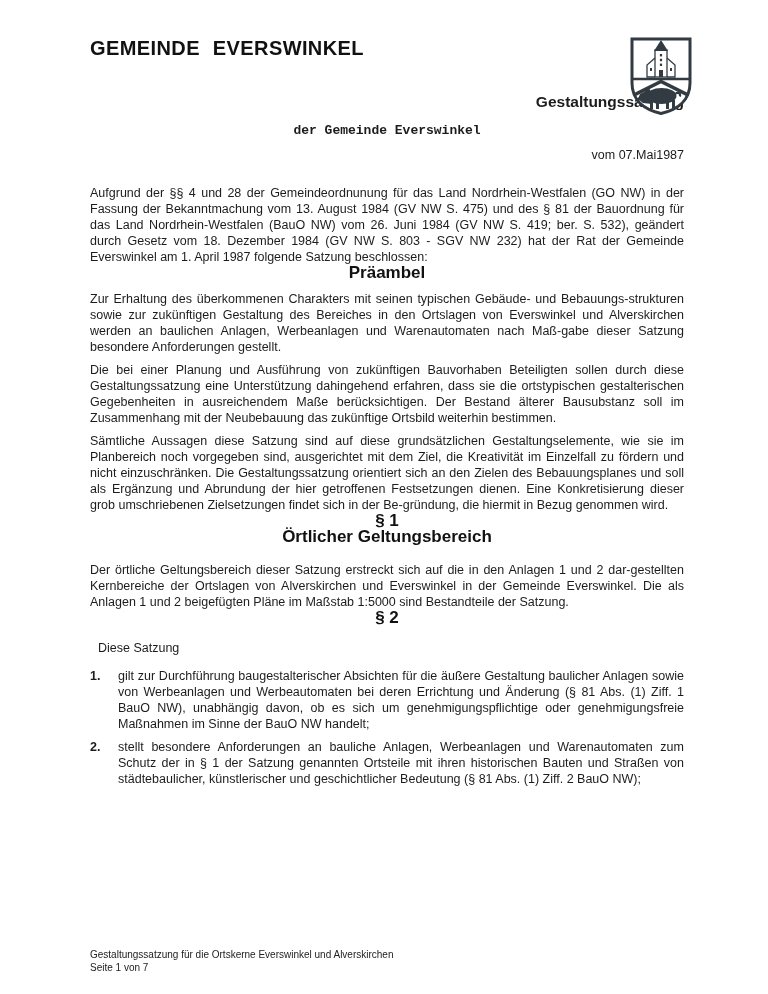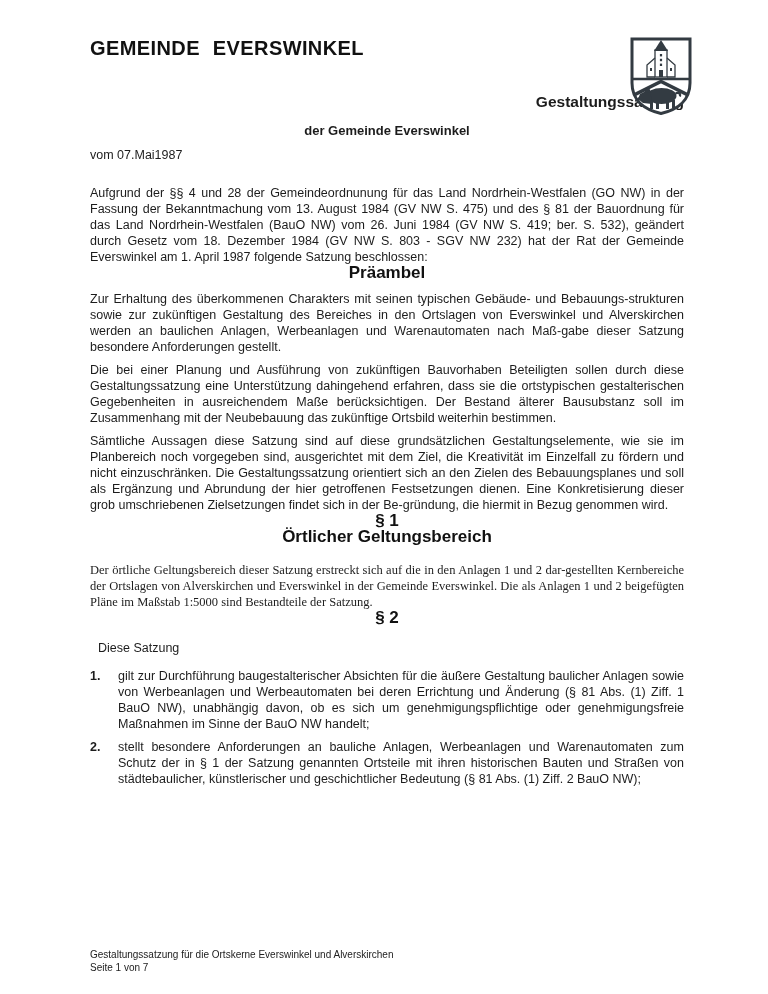--- a/index.html
+++ b/index.html
@@ -26,32 +26,32 @@
     color: #111;
   }
   .crest {
     position: absolute;
     top: 37px;
     right: 76px;
     width: 62px;
     height: 78px;
   }
   .doc-title   { margin: 33px 0 0; text-align: right; font-weight: bold; font-size: 15.5px; line-height: 18px; }
-  .doc-sub1    { margin: 12px 0 8px; text-align: center; font-weight: bold; font-size: 13px;   line-height: 16px; }
+  .doc-sub1    { margin: 12px 0 8px; text-align: center; font-weight: bold; font-size: 13px;   line-height: 16px; font-family: Liberation Mono, monospace; }
   .doc-sub2    { margin:  9px 0 0; text-align: center; font-weight: bold; font-size: 13.5px; line-height: 17px; }
-  .doc-date    { margin:  9px 0 0; text-align: left; font-size: 12.5px; line-height: 15px; }
+  .doc-date    { margin:  9px 0 0; text-align: right; font-size: 12.5px; line-height: 15px; }
   p.body       { margin: 7px 0 0; text-align: justify; }
   p.intro      { margin-top: 22px; }
   h2.center    { margin: 0; text-align: center; font-size: 17px; line-height: 16px; font-weight: bold; color: #111; }
   .mt6  { margin-top: 6px; }
   .mt7  { margin-top: 7px !important; }
   .mt8  { margin-top: 8px; }
   .mt10 { margin-top: 10px !important; }
   .mt12 { margin-top: 12px !important; }
-  .mt17 { margin-top: 17px !important; font-family: Liberation Serif, serif; }
+  .mt17 { margin-top: 17px !important; }
   .mt19 { margin-top: 19px; }
   .mt20 { margin-top: 20px; }
   p.lead { margin: 14px 8px 0; text-align: left; }
   .li { display: flex; align-items: flex-start; }
   .li .num { flex: 0 0 28px; font-weight: bold; }
   .li p.body { margin: 0; flex: 1 1 auto; }
   footer {
     position: absolute;
     top: 948px;
     left: 90px;

